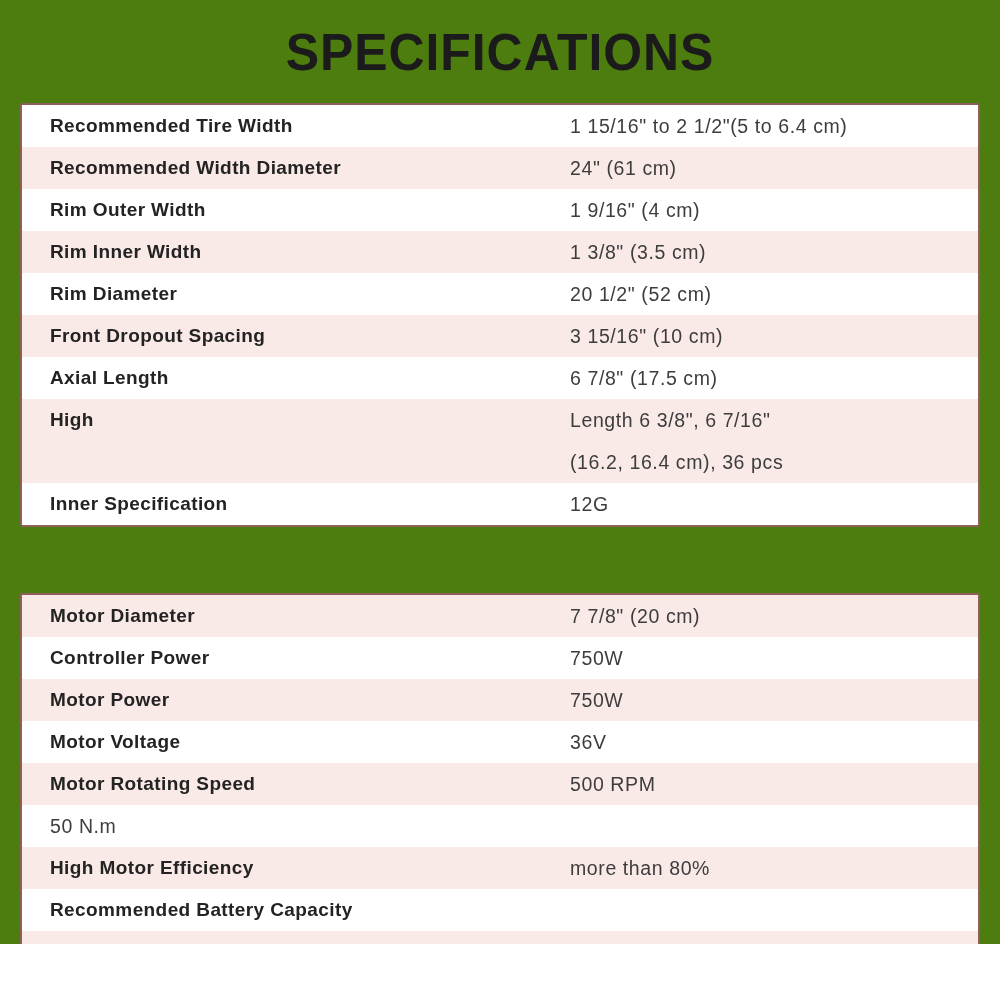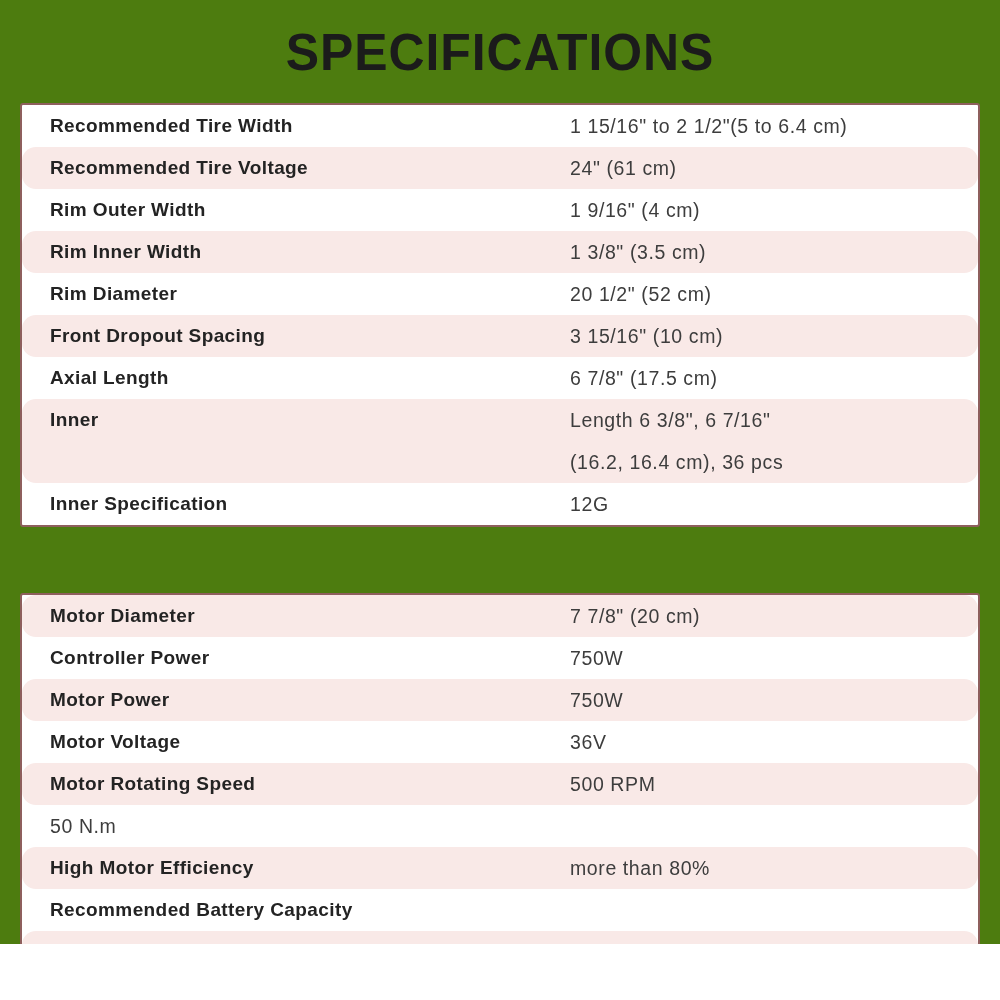--- a/index.html
+++ b/index.html
@@ -38,21 +38,20 @@
   }
   .spec-table + .spec-table {
     margin-top: 66px;
   }
   .row {
     display: grid;
     grid-template-columns: 520px 1fr;
     padding-left: 28px;
     min-height: 42px;
     background: #ffffff;
-    border-radius: 14px;
   }
   .spec-table.stripe-even .row:nth-child(even) { background: var(--stripe-color); }
   .spec-table.stripe-odd  .row:nth-child(odd)  { background: var(--stripe-color); }
   .label {
     font-size: 19px;
     line-height: 42px;
     font-weight: bold;
     letter-spacing: 0.4px;
     color: #232323;
     white-space: nowrap;
@@ -71,21 +70,21 @@
 
 <div class="page">
   <h1 class="title">SPECIFICATIONS</h1>
   <section class="spec-table stripe-even">
   <div class="row">
     <div class="label">Recommended Tire Width</div>
     <div class="value">1 15/16" to 2 1/2"(5 to 6.4 cm)</div>
   </div>
 
   <div class="row">
-    <div class="label">Recommended Tire Voltage</div>
+    <div class="label">Recommended Width Diameter</div>
     <div class="value">24" (61 cm)</div>
   </div>
 
   <div class="row">
     <div class="label">Rim Outer Width</div>
     <div class="value">1 9/16" (4 cm)</div>
   </div>
 
   <div class="row">
     <div class="label">Rim Inner Width</div>
@@ -101,21 +100,21 @@
     <div class="label">Front Dropout Spacing</div>
     <div class="value">3 15/16" (10 cm)</div>
   </div>
 
   <div class="row">
     <div class="label">Axial Length</div>
     <div class="value">6 7/8" (17.5 cm)</div>
   </div>
 
   <div class="row">
-    <div class="label">Inner</div>
+    <div class="label">High</div>
     <div class="value">Length 6 3/8", 6 7/16"
 (16.2, 16.4 cm), 36 pcs</div>
   </div>
 
   <div class="row">
     <div class="label">Inner Specification</div>
     <div class="value">12G</div>
   </div>
 </section>
   <section class="spec-table stripe-odd">

